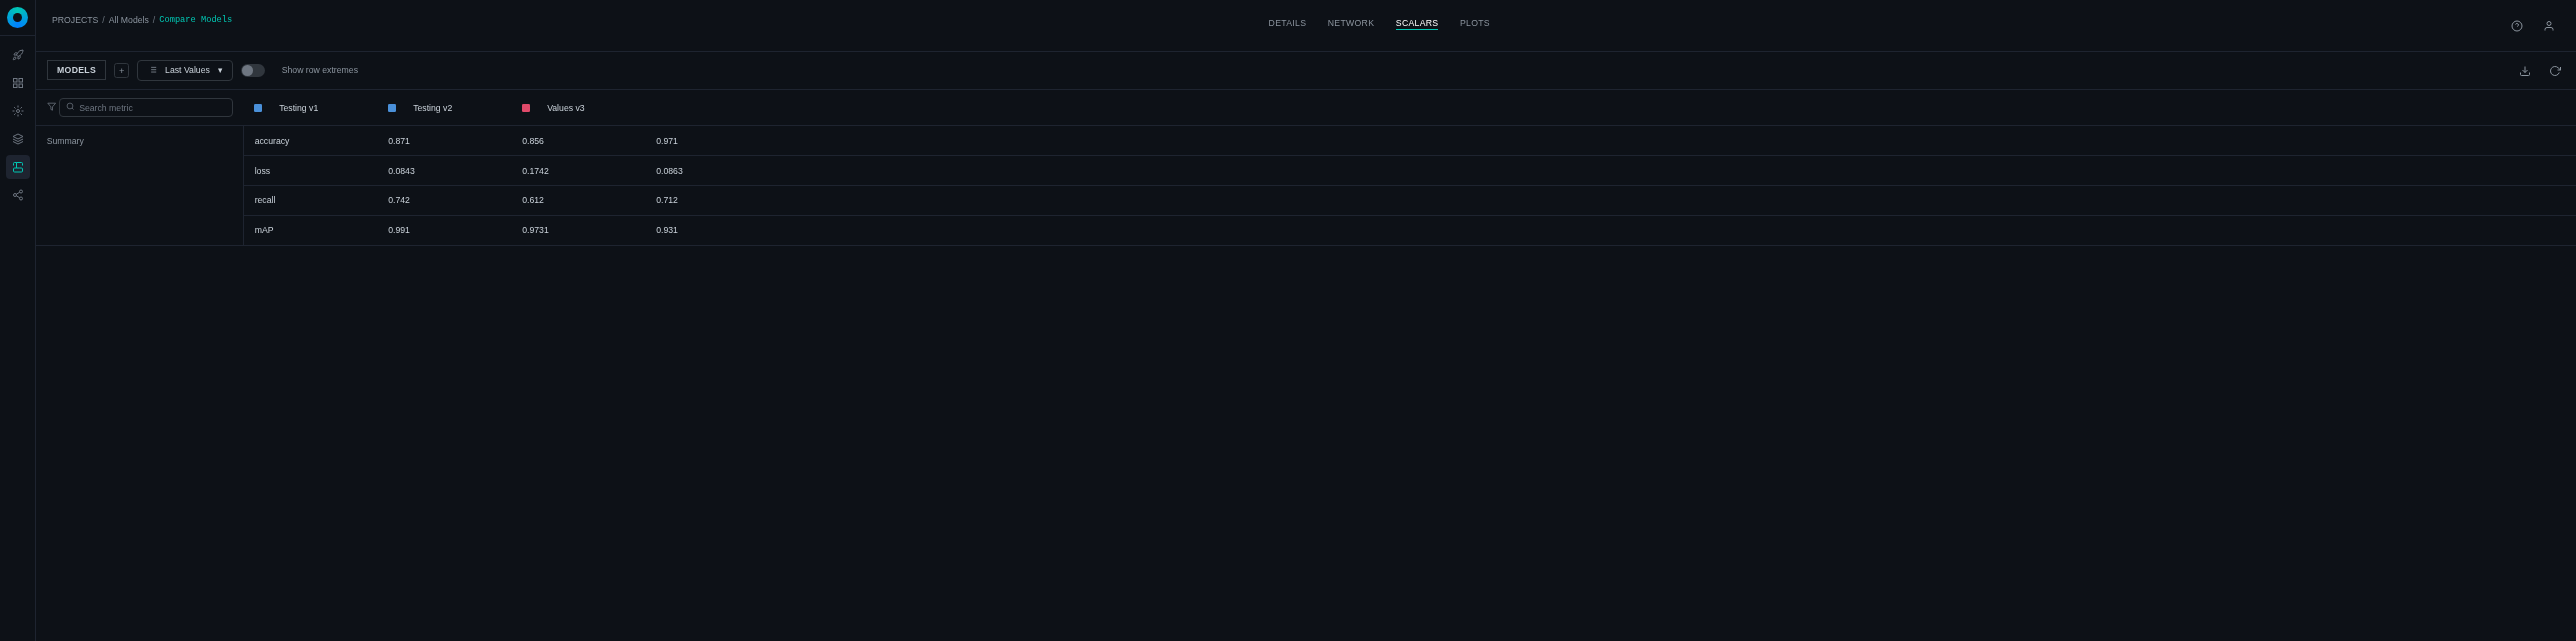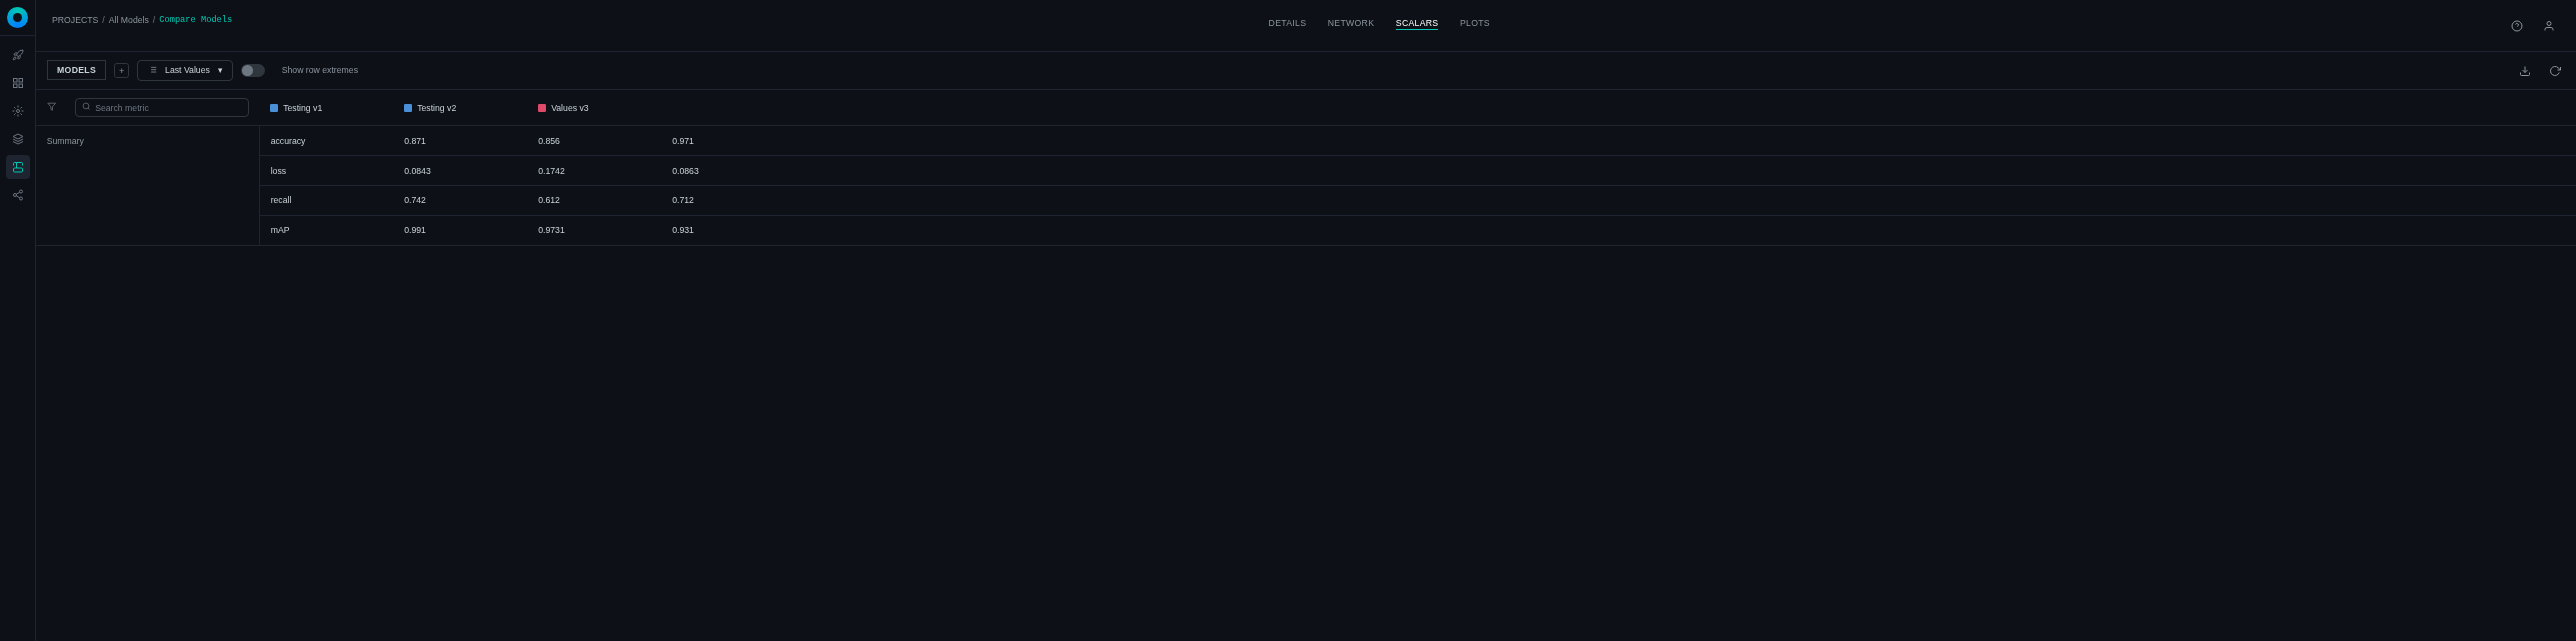--- a/index.html
+++ b/index.html
@@ -270,21 +270,21 @@
       padding: 8px 10.7px;
       text-align: left;
       font-size: 8.7px;
       font-weight: 500;
       color: #c9d1d9;
     }
 
     .search-cell {
       display: flex;
       align-items: center;
-      gap: 16px;
+      gap: 0;
     }
 
     .search-input-wrapper {
       display: flex;
       align-items: center;
       gap: 4px;
       background-color: transparent;
       border: 0.7px solid #30363d;
       border-radius: 4px;
       padding: 3.4px 6.7px;
@@ -300,21 +300,21 @@
       width: 100%;
     }
 
     .search-input-wrapper input::placeholder {
       color: #6e7681;
     }
 
     .model-header {
       display: flex;
       align-items: center;
-      gap: 5px;
+      gap: 17px;
     }
 
     .color-swatch {
       width: 8px;
       height: 8px;
       border-radius: 1.3px;
     }
 
     tbody tr {
       border-bottom: 0.7px solid #1e2430;

